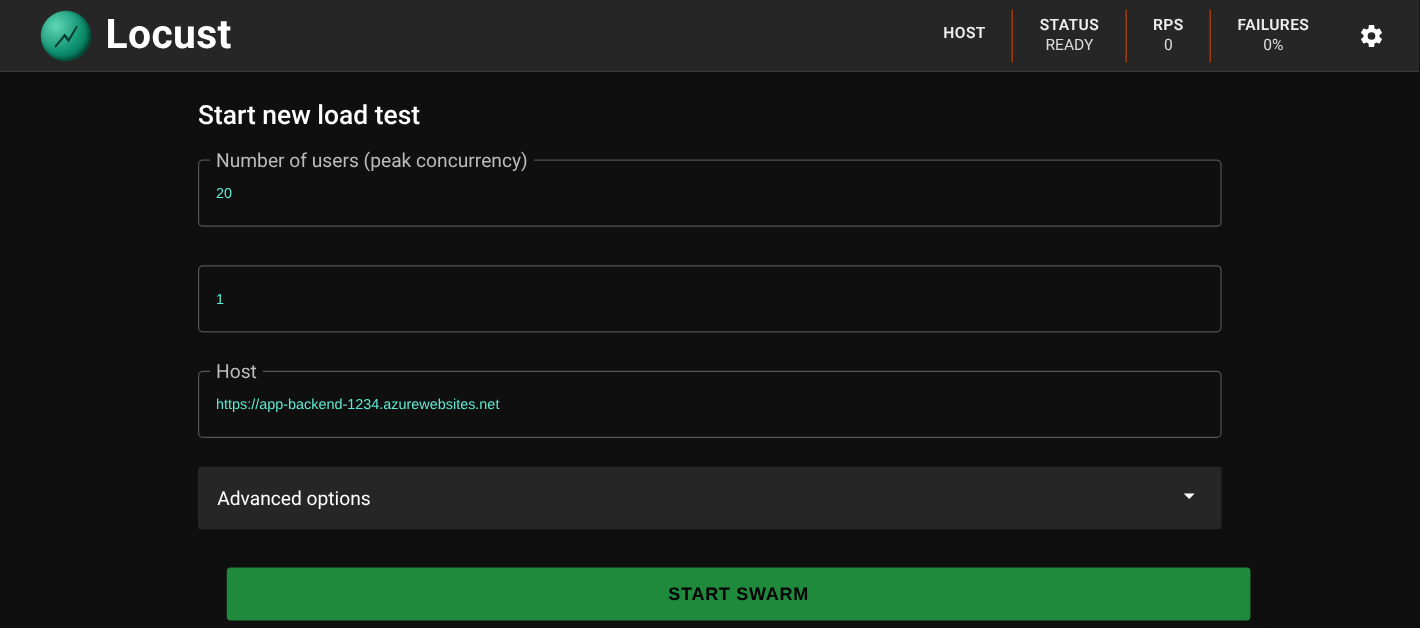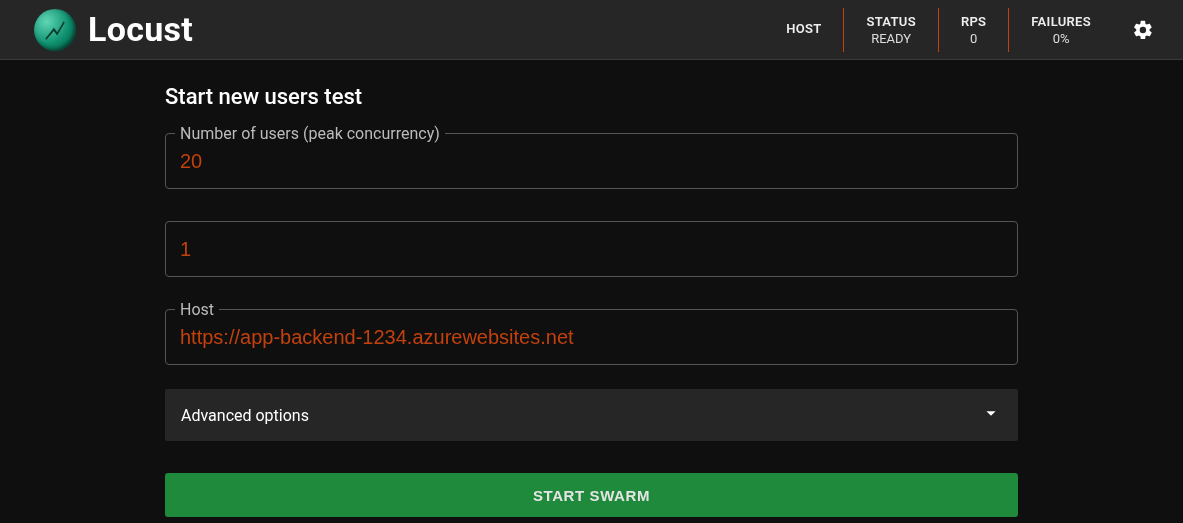--- a/index.html
+++ b/index.html
@@ -58,22 +58,22 @@
     position: relative;
     margin-bottom: 32px;
   }
   .field-input {
     width: 100%;
     height: 56px;
     padding: 0 14px;
     background: transparent;
     border: 1px solid #555;
     border-radius: 4px;
-    color: #c2410c;
-    font-size: 20px;
+    color: #5eead4;
+    font-size: 12px;
     outline: none;
   }
   .field-legend {
     position: absolute;
     top: -9px; left: 10px;
     padding: 0 5px;
     background: #0f0f0f;
     font-size: 16px;
     color: #bbb;
   }
@@ -92,25 +92,26 @@
   }
   .accordion .chev { margin-left: auto; }
   .accordion .chev svg { fill: #fff; width: 22px; height: 22px; }
   
   .start-btn {
     width: 100%;
     height: 44px;
     background: #1f8a3c;
     border: none;
     border-radius: 3px;
-    color: #e5e5e5;
+    color: #000000;
     font-size: 15px;
     font-weight: 600;
     letter-spacing: 0.6px;
     cursor: pointer;
+    margin-left: 24px;
   }
 </style>
 </head>
 <body>
 
 <div class="header">
   <div class="logo-wrap">
     <div class="logo-circle">
       <svg width="26" height="26" viewBox="0 0 24 24">
         <path d="M3 20 L11 10 L14 14 L20 4 L21 5 L14 17 L11 13 L4 21 Z" fill="#083d2c"></path>
@@ -139,21 +140,21 @@
 
     <span class="gear">
       <svg viewBox="0 0 24 24" width="22" height="22">
         <path d="M19.14,12.94a7.14,7.14,0,0,0,.05-.94,7.14,7.14,0,0,0-.05-.94l2.11-1.65a.5.5,0,0,0,.12-.64l-2-3.46a.5.5,0,0,0-.61-.22l-2.49,1a7,7,0,0,0-1.63-.94L14.4,2.5A.5.5,0,0,0,13.91,2H9.91a.5.5,0,0,0-.49.42L9.18,5.15a7,7,0,0,0-1.63.94l-2.49-1a.5.5,0,0,0-.61.22l-2,3.46a.5.5,0,0,0,.12.64L4.68,11.06a7.14,7.14,0,0,0-.05.94,7.14,7.14,0,0,0,.05.94L2.57,14.59a.5.5,0,0,0-.12.64l2,3.46a.5.5,0,0,0,.61.22l2.49-1a7,7,0,0,0,1.63.94l.24,2.65a.5.5,0,0,0,.49.42h4a.5.5,0,0,0,.49-.42l.24-2.65a7,7,0,0,0,1.63-.94l2.49,1a.5.5,0,0,0,.61-.22l2-3.46a.5.5,0,0,0-.12-.64ZM11.91,15.5A3.5,3.5,0,1,1,15.41,12,3.5,3.5,0,0,1,11.91,15.5Z"></path>
       </svg>
     </span>
   </div>
 </div>
 
 <div class="main">
-  <h2 class="page-title">Start new users test</h2>
+  <h2 class="page-title">Start new load test</h2>
 
   <div class="field">
     <span class="field-legend">Number of users (peak concurrency)</span>
     <input class="field-input" type="text" value="20" style="">
   </div>
 
   <div class="field">
     <input class="field-input" type="text" value="1" style="">
   </div>
 

